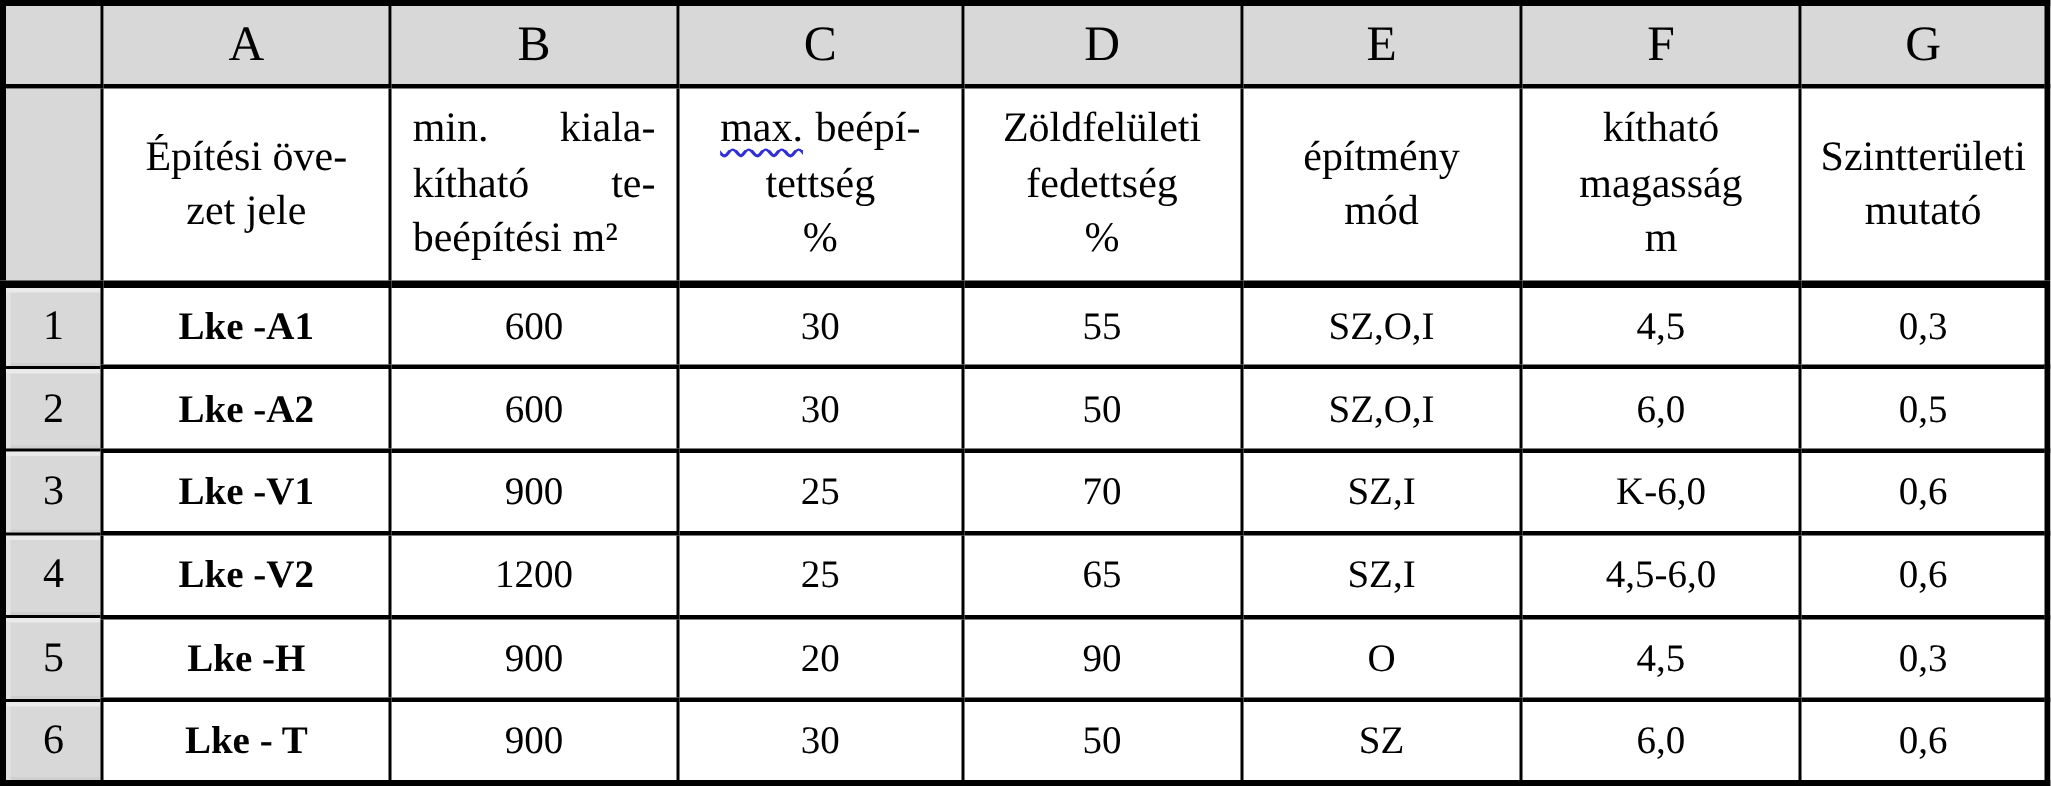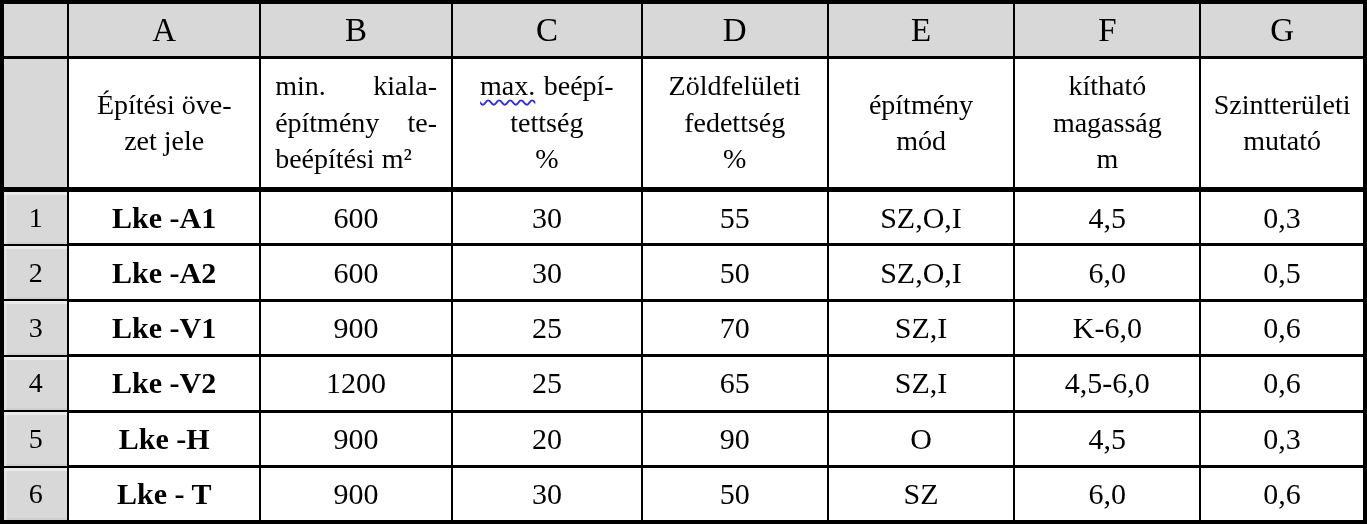--- a/index.html
+++ b/index.html
@@ -28,21 +28,21 @@
     height:128px;border-bottom:5px solid #000;
   }
   tr.desc th.rowhdr{background:#d8d8d8;}
   
   tbody tr{height:54px;}
   tbody th.rowhdr{
     background:#d8d8d8;font-size:28px;
     box-shadow:inset 0 3px 0 #eaeaea, inset 3px 0 0 #e2e2e2, inset 0 -2px 0 #cfcfcf;
   }
   tbody td{
-    font-size:30px;
+    font-size:26px;
     border-top:3px solid #000;border-bottom:3px solid #000;
   }
   td.zone{font-weight:700;}
   
   .hline{display:block;}
   .bwrap{padding:0 14px;}
   .bjust{text-align:justify;text-align-last:justify;}
   .bleft{text-align:left;}
   .wavy{
     text-decoration-line:underline;
@@ -82,21 +82,21 @@
     </tr>
     <tr class="desc">
       <th class="rowhdr"></th>
       <th>
         <span class="hline">Építési öve-</span>
         <span class="hline">zet jele</span>
       </th>
       <th>
         <div class="bwrap">
           <span class="hline bjust">min. kiala-</span>
-          <span class="hline bjust">építmény te-</span>
+          <span class="hline bjust">kítható te-</span>
           <span class="hline bleft">beépítési m²</span>
         </div>
       </th>
       <th>
         <span class="hline"><span class="wavy">max.</span><span>beépí-</span></span>
         <span class="hline">tettség</span>
         <span class="hline">%</span>
       </th>
       <th>
         <span class="hline">Zöldfelületi</span>

